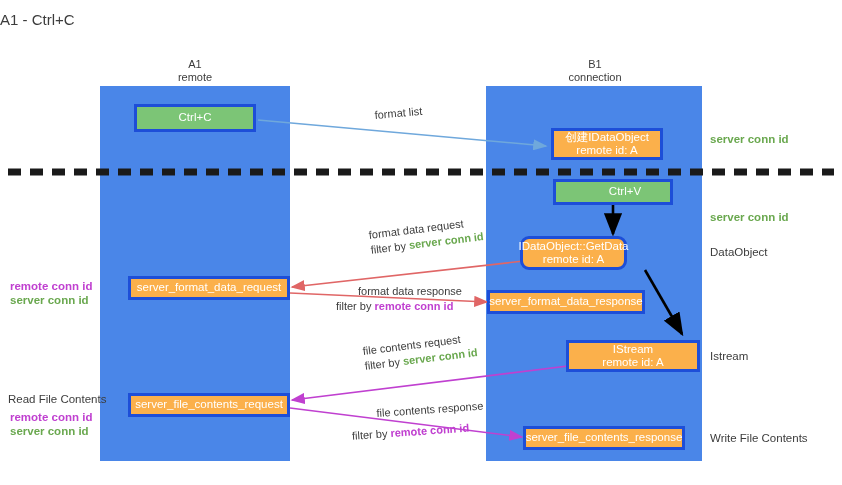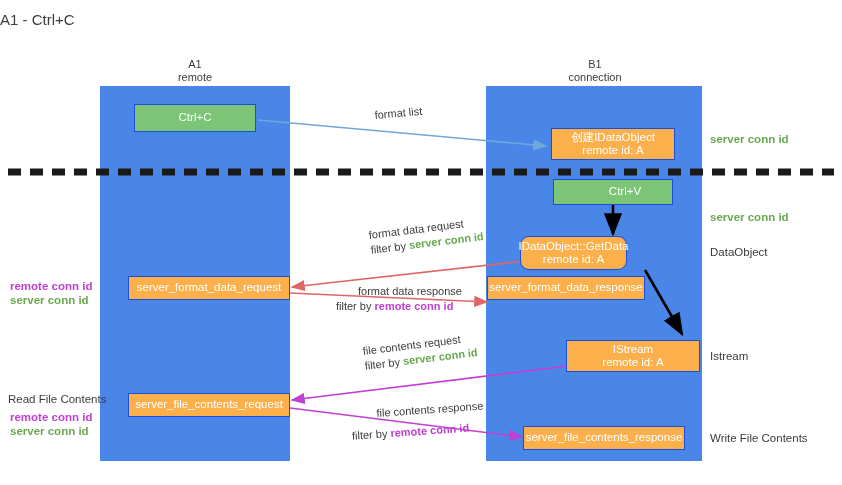--- a/index.html
+++ b/index.html
@@ -57,21 +57,21 @@
     position: absolute;
     box-sizing: border-box;
     display: flex;
     flex-direction: column;
     align-items: center;
     justify-content: center;
     color: #ffffff;
     font-size: 11.5px;
     line-height: 13.5px;
     text-align: center;
-    border: 1px solid #1d4ed8;
+    border: 3px solid #1d4ed8;
     z-index: 4;
   }
   .node.orange { background: #fbb04b; }
   .node.green  { background: #7cc576; }
 
   .side-label {
     position: absolute;
     font-size: 11.5px;
     line-height: 14px;
     color: #3c3c3c;
@@ -151,40 +151,40 @@
   </div>
 
   <div class="node orange" style="left:128px; top:276px; width:162px; height:24px;">
     <span>server_format_data_request</span>
   </div>
 
   <div class="node orange" style="left:128px; top:393px; width:162px; height:24px;">
     <span>server_file_contents_request</span>
   </div>
 
-  <div class="node orange" style="left:551px; top:128px; width:124px; height:32px;">
+  <div class="node orange" style="left:551px; top:128px; width:112px; height:32px;">
     <span>创建IDataObject</span>
     <span>remote id: A</span>
   </div>
 
   <div class="node green" style="left:553px; top:179px; width:120px; height:26px;padding-left:24px;">
     <span>Ctrl+V</span>
   </div>
 
   <div class="node orange" style="left:520px; top:236px; width:107px; height:34px;border-radius:9px;">
     <span>IDataObject::GetData</span>
     <span>remote id: A</span>
   </div>
 
   <div class="node orange" style="left:566px; top:340px; width:134px; height:32px;">
     <span>IStream</span>
     <span>remote id: A</span>
   </div>
 
-  <div class="node orange" style="left:487px; top:276px; width:158px; height:24px;">
+  <div class="node orange" style="left:487px; top:290px; width:158px; height:24px;">
     <span>server_format_data_response</span>
   </div>
 
   <div class="node orange" style="left:523px; top:426px; width:162px; height:24px;">
     <span>server_file_contents_response</span>
   </div>
 
   <div class="edge-label" style="left:374px; top:108px; transform:rotate(-5deg); transform-origin:left top;">
     <span>format list</span>
   </div>

